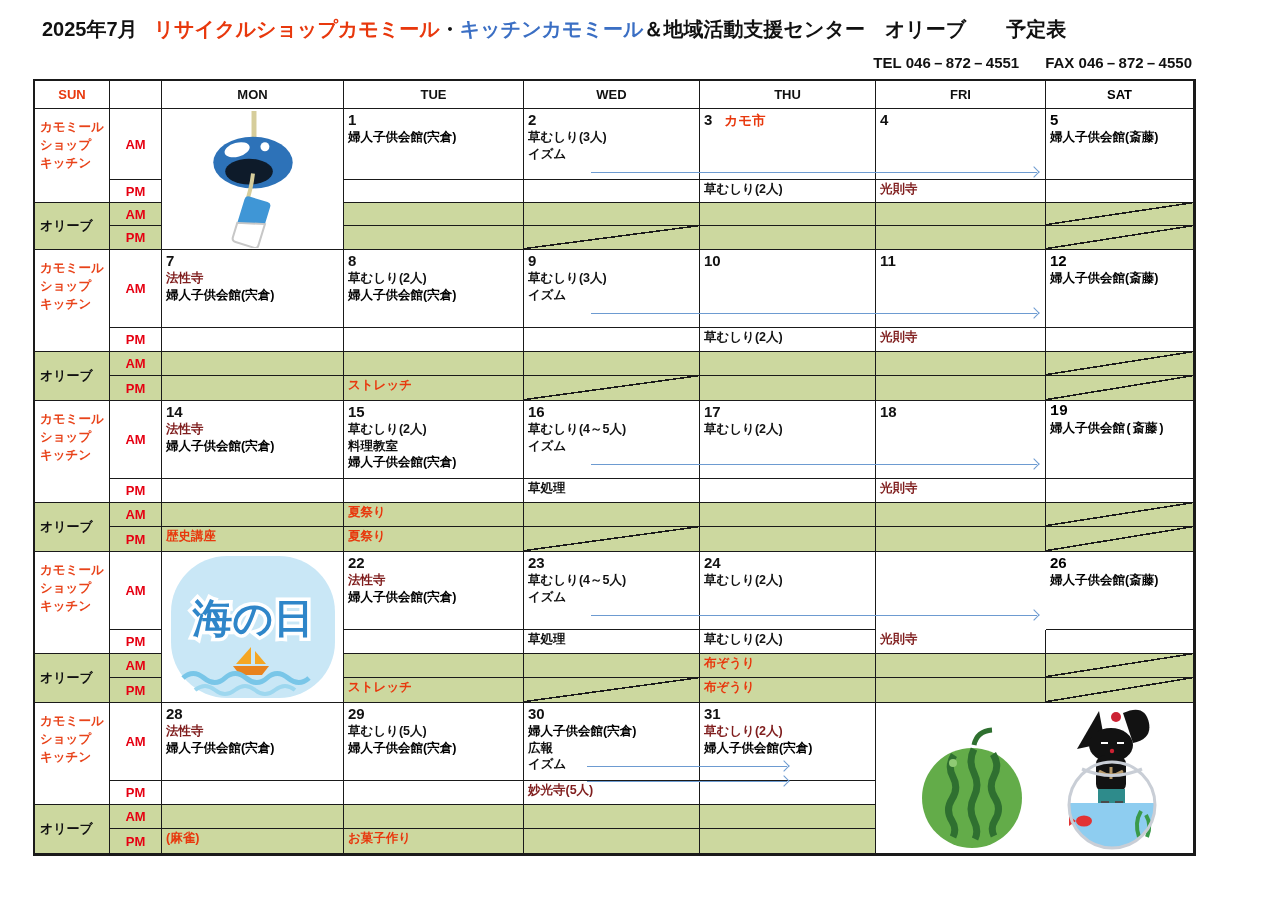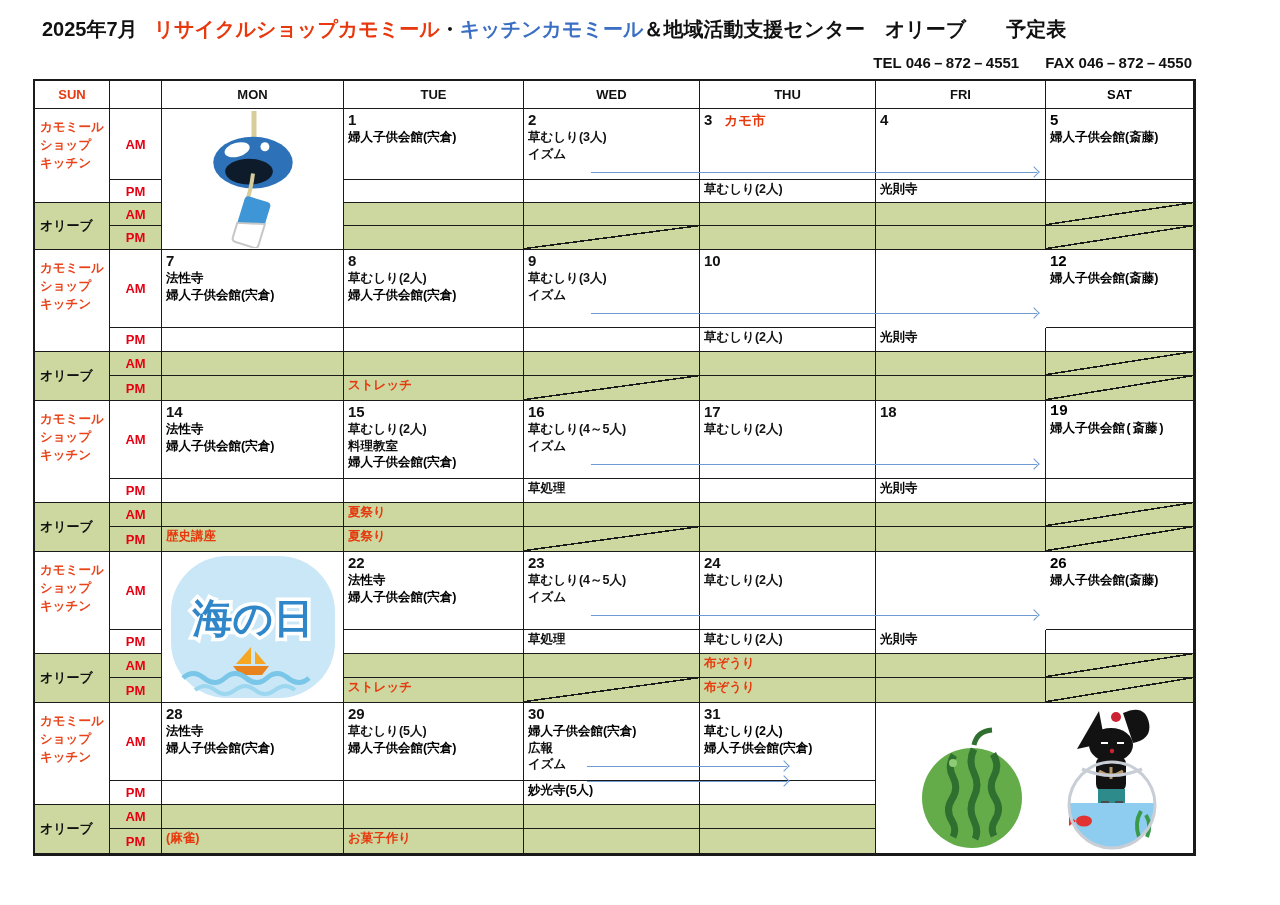--- a/index.html
+++ b/index.html
@@ -21,21 +21,21 @@
   .sun-label{color:#e8431a;font-weight:bold;font-size:12.5px;line-height:1.45;padding:9px 0 0 5px;}
   .olive-label{display:flex;align-items:center;padding-left:5px;font-weight:bold;font-size:13px;color:#111;}
   .ampm{display:flex;align-items:center;justify-content:center;color:#e60012;font-weight:bold;font-size:13px;}
   .daycell{padding:1px 0 0 4px;font-weight:bold;}
   .dline{line-height:19px;}
   .dnum{font-size:15px;color:#111;}
   .badge{margin-left:12px;font-size:13.5px;}
   .entry{font-size:12.5px;line-height:16.5px;font-weight:bold;}
   .pmtext{padding:2px 0 0 4px;font-size:12.5px;font-weight:bold;line-height:1.25;}
   .oentry{padding:2px 0 0 4px;font-size:12.5px;font-weight:bold;line-height:1.25;}
-  .c-k{color:#111;} .c-r{color:#e8380d;} .c-b{color:#000000;} .c-p{color:#000000;}
+  .c-k{color:#111;} .c-r{color:#e8380d;} .c-b{color:#000000;} .c-p{color:#7f1d1d;}
   .crossed{background-image:linear-gradient(to bottom right,
             transparent calc(50% - 1.1px), #1a1a1a calc(50% - 1.1px),
             #1a1a1a calc(50% + 0.4px), transparent calc(50% + 0.4px));}
   .arrow{position:absolute;height:0;border-top:1.6px solid #6d9bd1;}
   .arrow::after{content:'';position:absolute;right:-1px;top:-4.8px;width:7px;height:7px;
                 border-top:1.6px solid #6d9bd1;border-right:1.6px solid #6d9bd1;transform:rotate(45deg);}
   .illus{display:flex;align-items:center;justify-content:center;padding:0;}
   .footer-note{position:absolute;left:877px;top:856px;font-size:14px;font-weight:bold;color:#111;white-space:nowrap;}
 </style>
 </head>
@@ -134,20 +134,23 @@
         <div class="entry c-k">草むしり(2人)</div>
         <div class="entry c-b">婦人子供会館(宍倉)</div>
       </div>
       <div class="cell daycell" style="grid-area: 6 / 5;">
         <div class="dline"><span class="dnum c-k">9</span></div>
         <div class="entry c-k">草むしり(3人)</div>
         <div class="entry c-k">イズム</div>
       </div>
       <div class="cell daycell" style="grid-area: 6 / 6;">
         <div class="dline"><span class="dnum c-k">10</span></div>
+      </div>
+      <div class="cell daycell" style="grid-area: 6 / 7;">
+        <div class="dline"><span class="dnum c-k">11</span></div>
       </div>
       <div class="cell daycell" style="grid-area: 6 / 8;">
         <div class="dline"><span class="dnum c-b">12</span></div>
         <div class="entry c-b">婦人子供会館(斎藤)</div>
       </div>
       <div class="cell pmtext " style="grid-area: 7 / 3;"></div>
       <div class="cell pmtext " style="grid-area: 7 / 4;"></div>
       <div class="cell pmtext " style="grid-area: 7 / 5;"></div>
       <div class="cell pmtext c-k" style="grid-area: 7 / 6;">草むしり(2人)</div>
       <div class="cell pmtext c-p" style="grid-area: 7 / 7;">光則寺</div>

